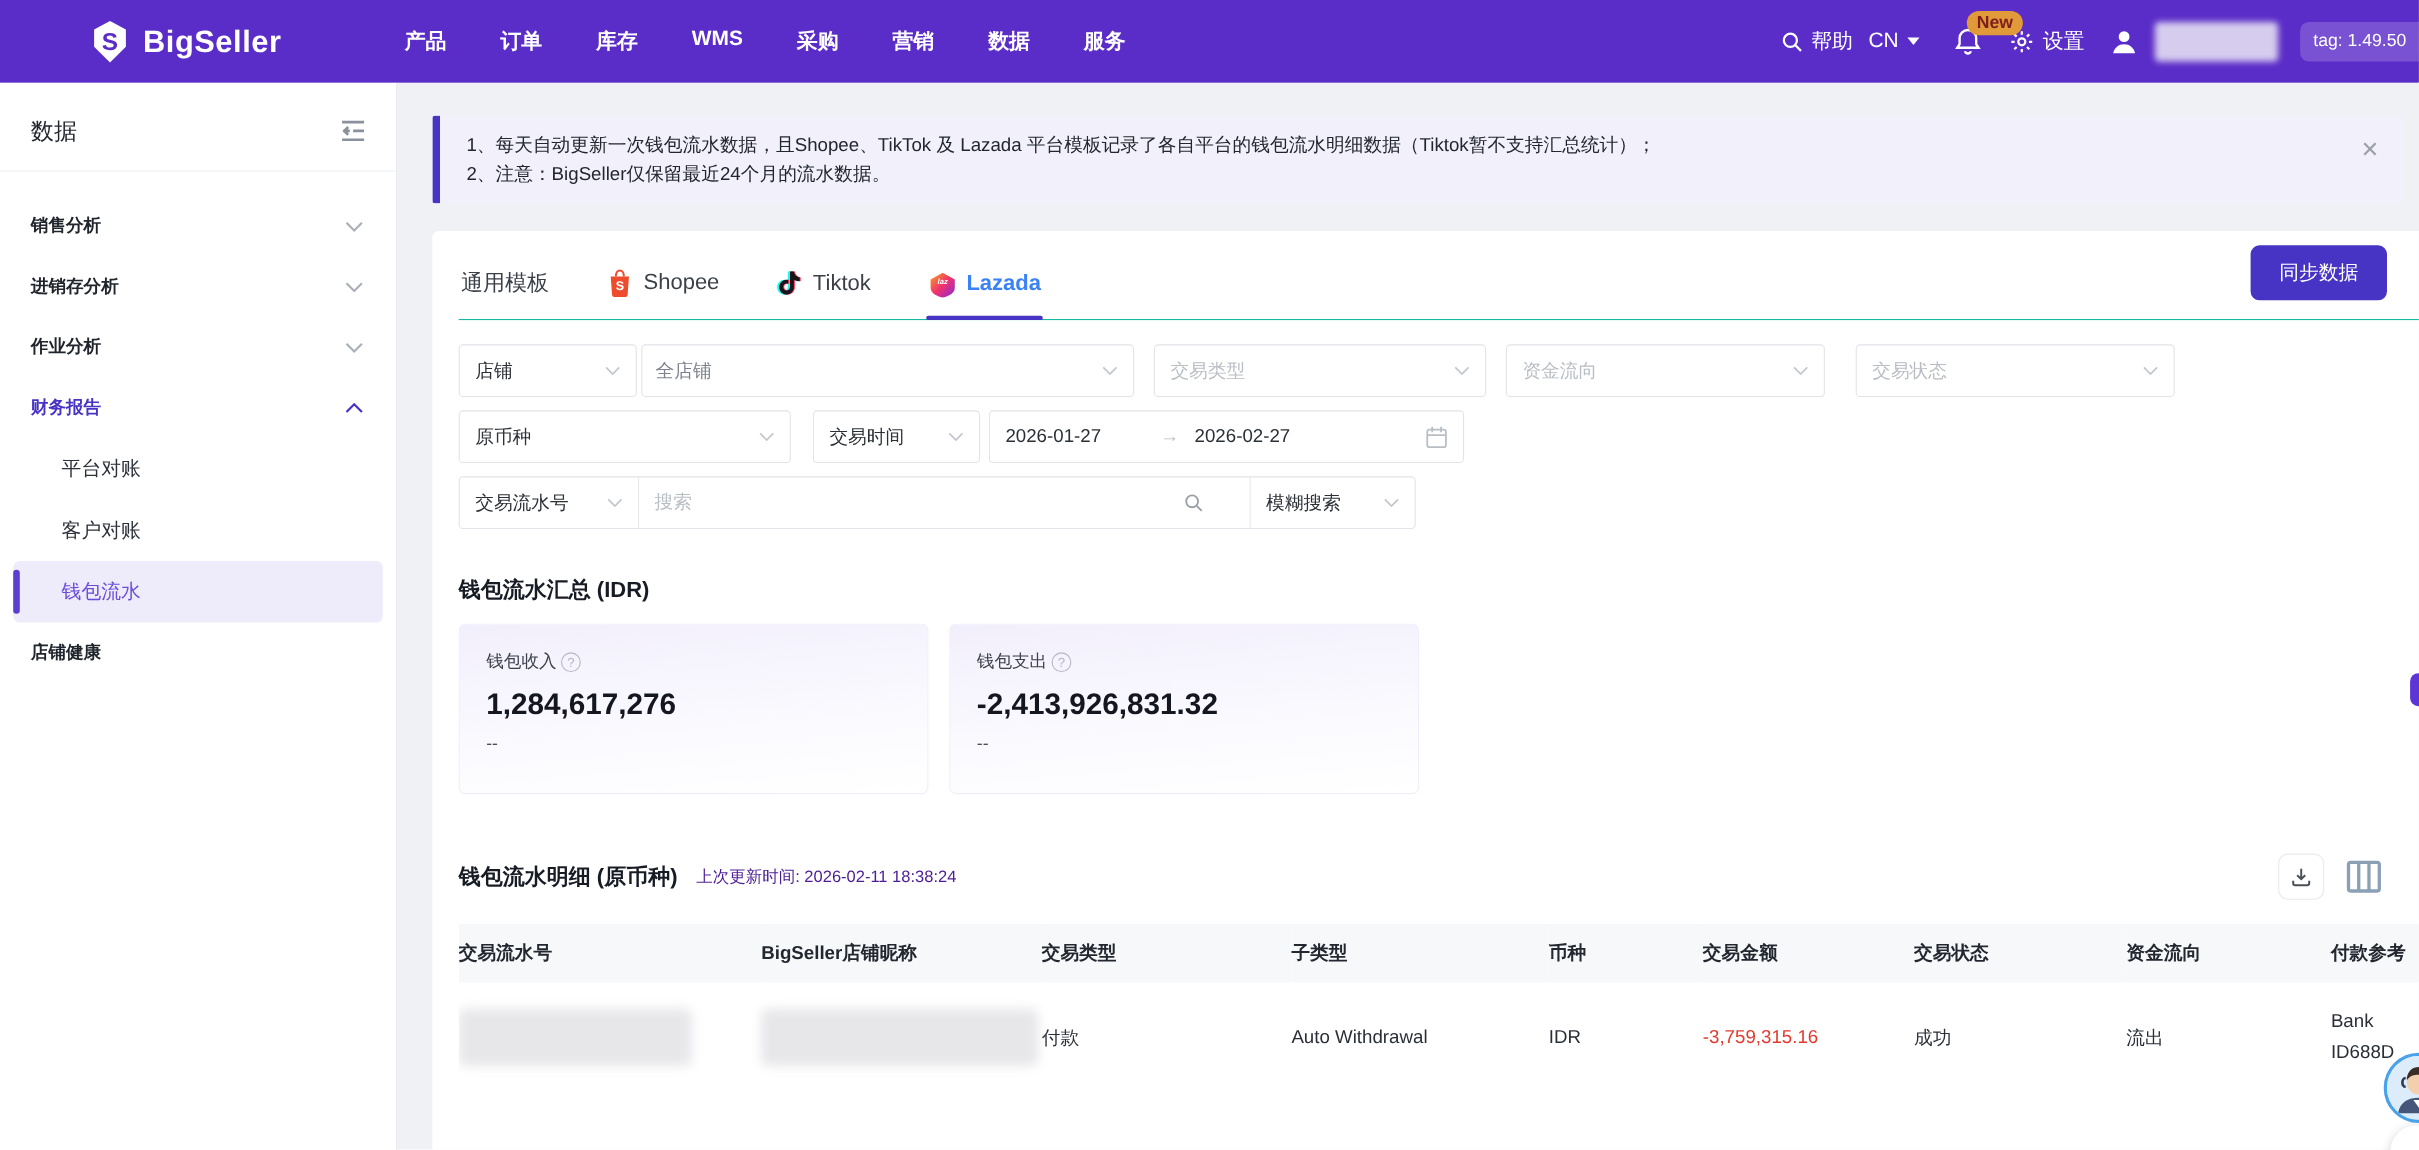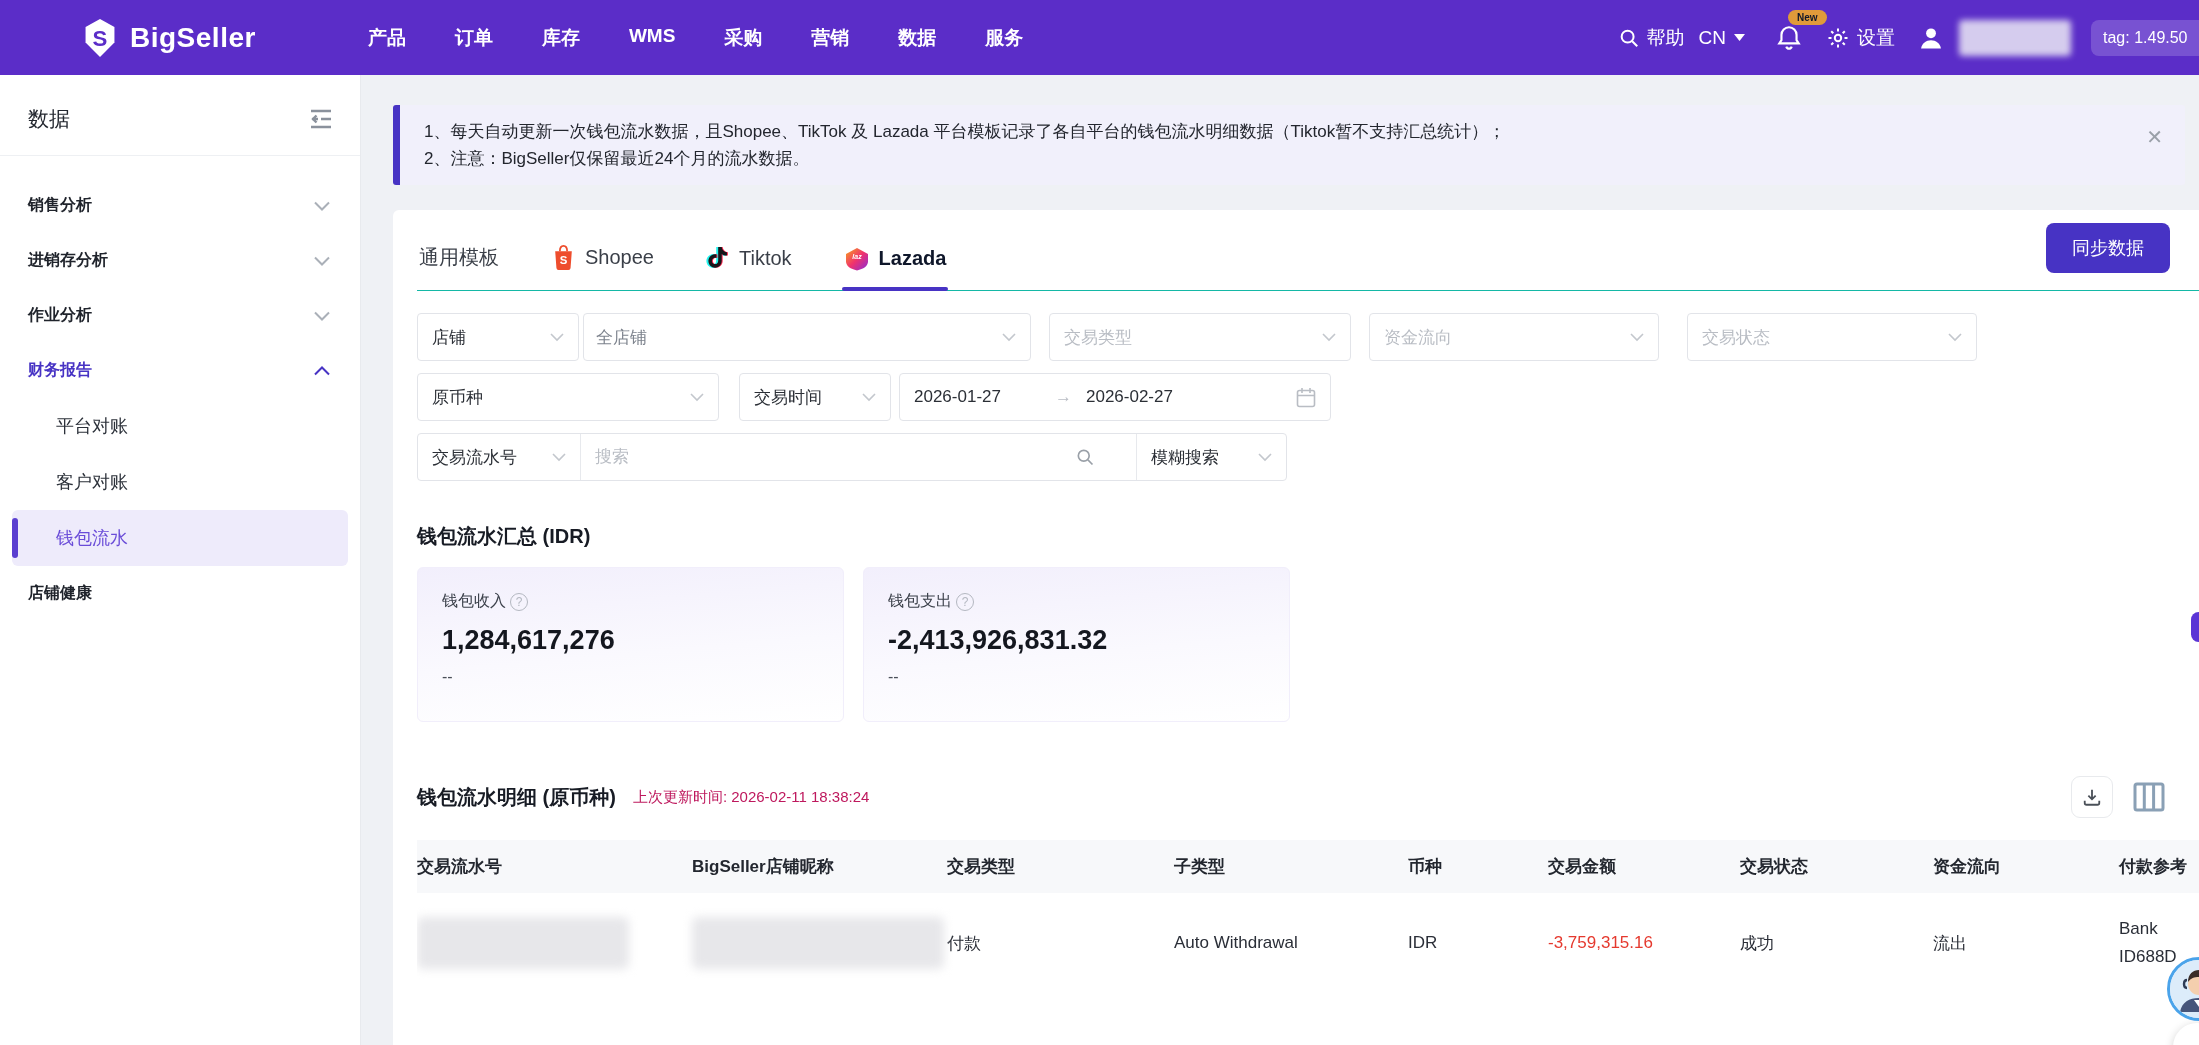--- a/index.html
+++ b/index.html
@@ -7,21 +7,21 @@
 
   
   .navbar { position:fixed; top:0; left:0; width:2199px; height:75px; background:#5b2dc8; display:flex; align-items:center; color:#fff; z-index:50; }
   .brand { display:flex; align-items:center; gap:12px; margin-left:82px; }
   .brand-name { font-size:28px; font-weight:bold; letter-spacing:.5px; }
   .nav-menu { display:flex; gap:49px; margin-left:112px; }
   .nav-item { font-size:19px; font-weight:600; cursor:pointer; white-space:nowrap; }
   .nav-right { margin-left:auto; display:flex; align-items:center; gap:14px; font-size:19px; }
   .nav-right .grp { display:flex; align-items:center; gap:7px; cursor:pointer; }
   .bell-wrap { position:relative; margin:0 10px 0 16px; }
-  .new-badge { position:absolute; top:-14px; left:12px; background:#e09a3a; color:#0f172a; font-size:10px; font-weight:bold; padding:2px 9px; border-radius:11px; }
+  .new-badge { position:absolute; top:-14px; left:12px; background:#e09a3a; color:#7f1d1d; font-size:16px; font-weight:bold; padding:2px 9px; border-radius:11px; }
   .user-blur { width:112px; height:36px; background:rgba(235,233,245,.85); border-radius:4px; filter:blur(3px); }
   .tag-box { background:rgba(255,255,255,.18); border-radius:8px 0 0 8px; padding:9px 6px 9px 12px; font-size:16px; white-space:nowrap; margin-left:6px; width:108px; overflow:hidden; }
 
   
   .sidebar { position:fixed; top:75px; left:0; width:361px; height:970px; background:#fff; border-right:1px solid #e8eaee; z-index:40; }
   .sb-head { display:flex; align-items:center; justify-content:space-between; padding:30px 26px 22px 28px; }
   .sb-title { font-size:21px; color:#22262e; }
   .sb-divider { height:1px; background:#eef0f3; }
   .sb-list { padding-top:22px; }
   .sb-item { display:flex; align-items:center; justify-content:space-between; padding:17px 30px 17px 28px; cursor:pointer; }
@@ -36,21 +36,21 @@
 
   .banner { margin:30px 14px 0 32px; background:#f1f0fb; border-left:7px solid #4733c4; border-radius:3px; padding:13px 60px 13px 24px; position:relative; }
   .banner p { font-size:17px; color:#23262e; line-height:27px; }
   .banner-close { position:absolute; right:22px; top:22px; font-size:20px; color:#9aa0a8; cursor:pointer; line-height:1; }
 
   .card { margin-left:32px; margin-top:25px; background:#fff; border-radius:6px 0 0 0; height:100%; padding-left:24px; position:relative; }
 
   
   .tabs-row { display:flex; align-items:flex-end; border-bottom:1px solid #14b8a6; padding-top:24px; margin-right:0; position:relative; }
   .tab { display:flex; align-items:center; gap:9px; font-size:20px; color:#3a3f48; padding:10px 2px 19px; margin-right:48px; cursor:pointer; position:relative; }
-  .tab.active { color:#0f172a; font-weight:bold;justify-content:flex-end; }
+  .tab.active { color:#3b82f6; font-weight:bold;justify-content:flex-end; }
   .tab.active::after { content:""; position:absolute; left:0; right:0; bottom:-1px; height:4px; border-radius:2px; background:#4733c4; }
   .sync-btn { position:absolute; right:29px; top:13px; background:#4733c4; color:#fff; font-size:18px; border:none; border-radius:8px; padding:13px 26px; cursor:pointer; }
 
   
   .filters { margin-top:22px; }
   .frow { display:flex; align-items:center; margin-bottom:12px; }
   .ctl { height:48px; border:1px solid #e2e4e9; border-radius:4px; background:#fff; display:flex; align-items:center; padding:0 14px; font-size:17px; color:#2b2f36; cursor:pointer; }
   .ctl .grow { flex:1; }
   .ph { color:#b9bdc4; }
   .mid { color:#7d838d; }
@@ -69,21 +69,21 @@
   .cards { display:flex; gap:19px; margin-top:17px; }
   .scard { width:427px; height:155px; border-radius:6px; padding:23px 24px; background:linear-gradient(175deg,#f2effc 0%,#faf9fe 55%,#ffffff 100%); border:1px solid #f1eefb; }
   .scard .lab { display:flex; align-items:center; gap:4px; font-size:16px; color:#3c414b; }
   .qmark { width:18px; height:18px; border:1px solid #b4b8c1; border-radius:50%; color:#b4b8c1; font-size:12px; display:flex; align-items:center; justify-content:center; }
   .scard .val { margin-top:13px; font-size:27px; font-weight:bold; color:#14171f; }
   .scard .sub { margin-top:12px; font-size:16px; color:#4a4f58; }
 
   
   .det-head { margin-top:54px; display:flex; align-items:center; }
   .det-title { font-size:20px; font-weight:bold; color:#171b24; }
-  .det-upd { margin-left:17px; font-size:15px; color:#be185d; }
+  .det-upd { margin-left:17px; font-size:15px; color:#4c1d95; }
   .det-icons { margin-left:auto; margin-right:30px; display:flex; align-items:center; gap:16px; }
   .icon-btn { width:42px; height:42px; border:1px solid #e8eaed; border-radius:9px; display:flex; align-items:center; justify-content:center; cursor:pointer; background:#fff; }
   .cols-btn { width:40px; height:40px; display:flex; align-items:center; justify-content:center; cursor:pointer; }
 
   
   .tbl-wrap { margin-top:22px; width:1782px; overflow:hidden; }
   table { border-collapse:collapse; table-layout:fixed; width:1910px; }
   thead th { background:#f7f8fa; font-size:17px; font-weight:bold; color:#23272f; text-align:left; padding:15px 12px 15px 0; white-space:nowrap; }
   tbody td { padding:14px 12px 14px 0; font-size:17px; color:#2a2e37; vertical-align:middle; height:100px; }
   .blurblock { background:#e7e7ea; border-radius:6px; filter:blur(5px); height:52px; }

